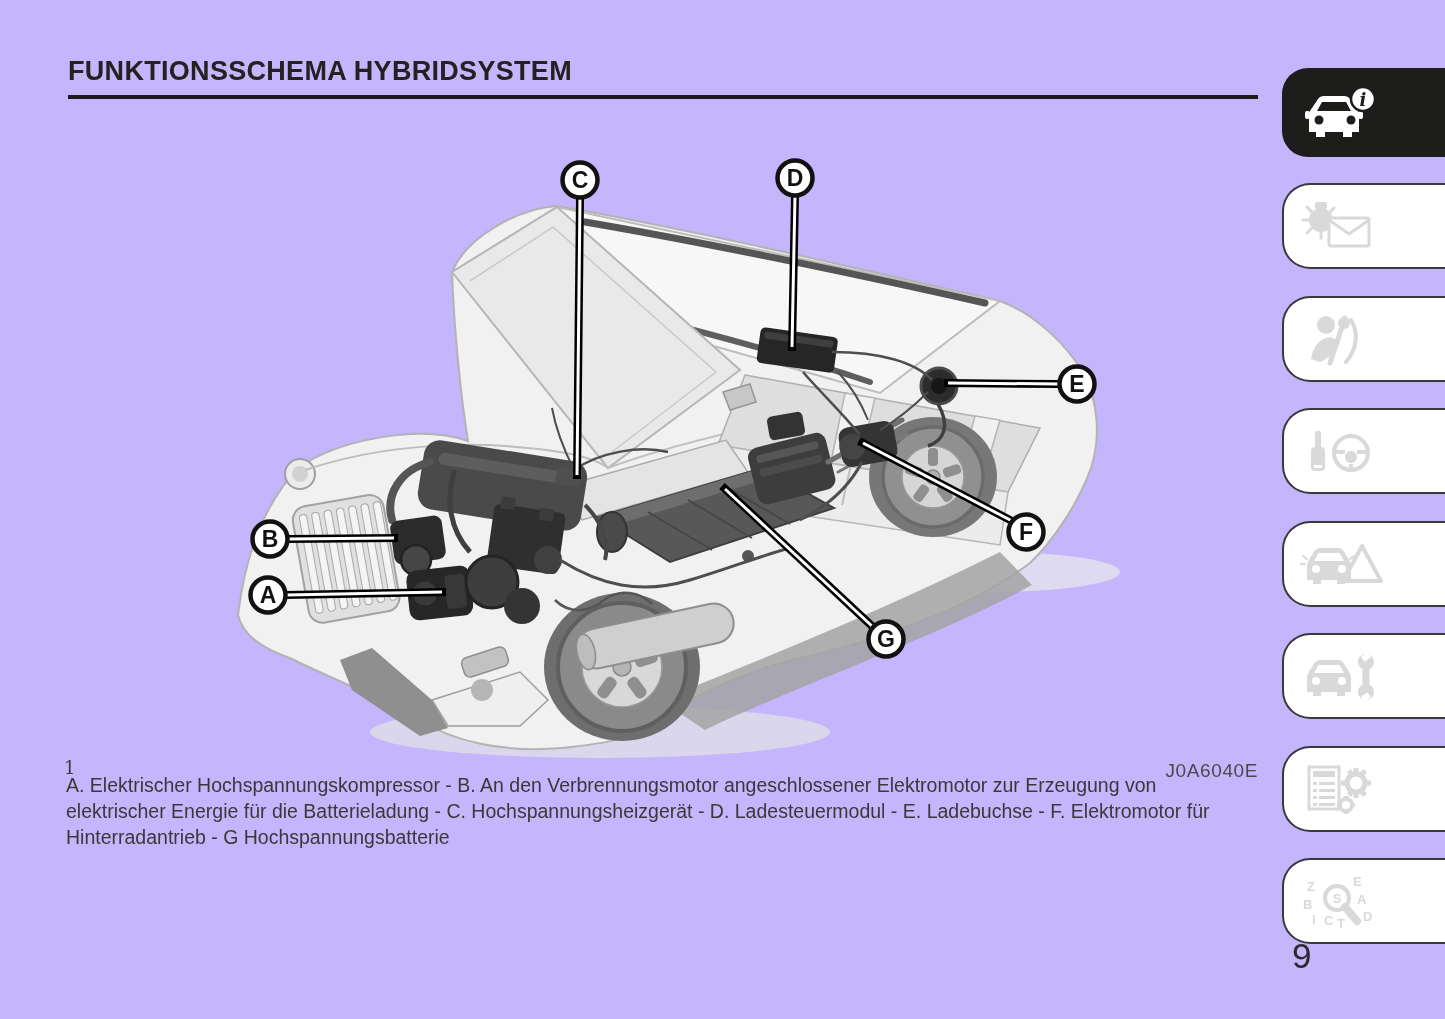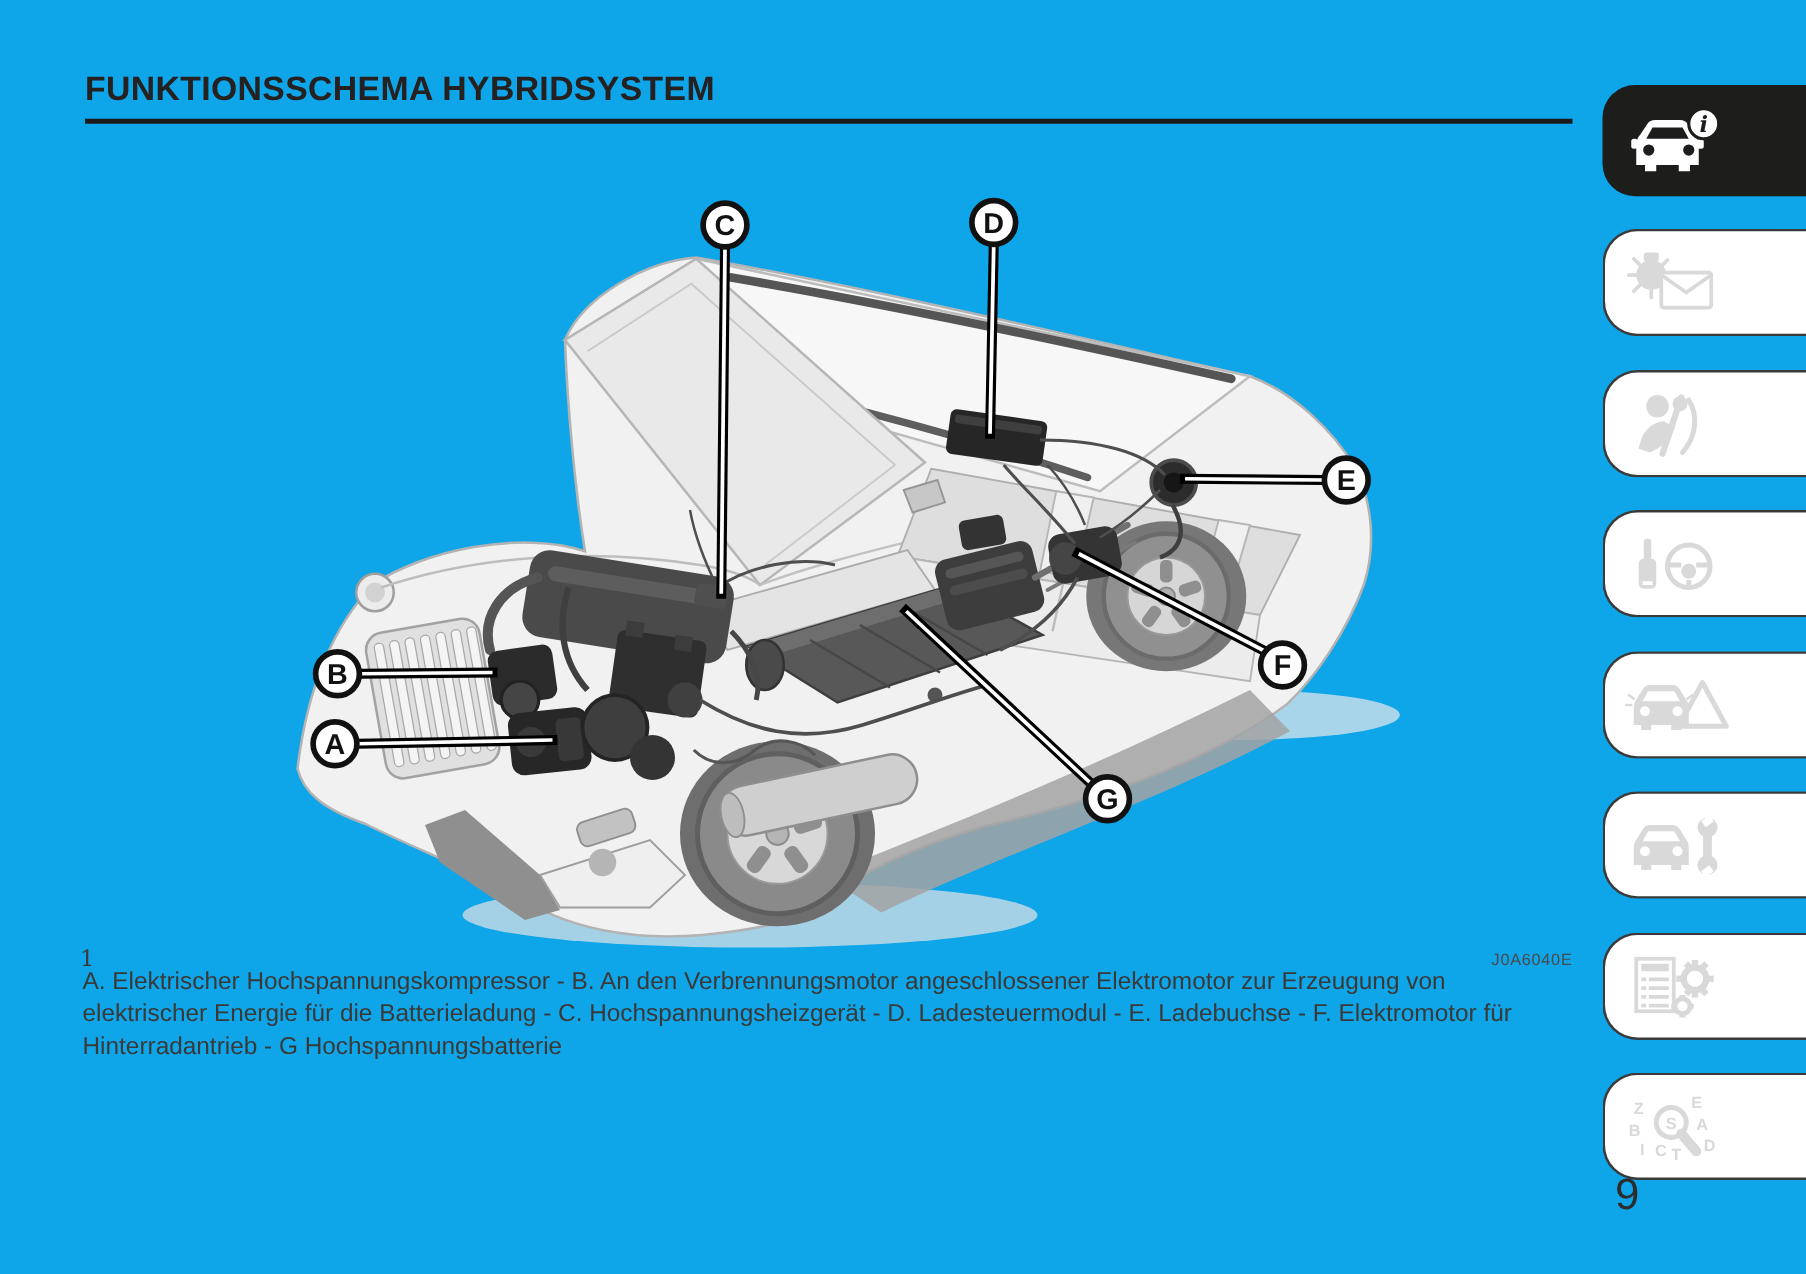--- a/index.html
+++ b/index.html
@@ -1,24 +1,24 @@
 <!DOCTYPE html>
 <html><head>
 <meta charset="utf-8">
 <style>
   html,body{margin:0;padding:0;background:#ffffff;}
-  .page{position:relative;width:1445px;height:1019px;background:#0ea5e9;overflow:hidden;
+  .page{position:relative;width:1445px;height:1019px;background:#c4b5fd;overflow:hidden;
         font-family:"Liberation Sans",sans-serif;}
   .title{position:absolute;left:68px;top:56px;font-size:27px;font-weight:800;
          letter-spacing:.3px;color:#242120;}
   .title-rule{position:absolute;left:68px;top:95px;width:1190px;height:4px;background:#1b1b1b;}
   .diagram-svg{position:absolute;left:0;top:0;}
   .fig-number{position:absolute;left:64px;top:757px;font-family:"DejaVu Serif",serif;
               font-size:18px;color:#3a3a3a;}
-  .fig-code{position:absolute;right:187px;top:760px;font-size:13px;color:#4a4a4a;letter-spacing:.6px;}
+  .fig-code{position:absolute;right:187px;top:760px;font-size:19px;color:#4a4a4a;letter-spacing:.6px;}
   .caption{position:absolute;left:66px;top:772px;width:1150px;font-size:19.5px;line-height:1.34;
            color:#3a3937;}
   .page-number{position:absolute;left:1292px;top:936px;font-size:35px;font-weight:400;color:#2c2c2c;}
   .sidebar-tab{position:absolute;left:1282px;width:172px;box-sizing:border-box;
                display:flex;align-items:center;background:#fff;
                border:2px solid #3a3a3a;border-right:none;border-radius:28px 0 0 28px;}
   .sidebar-tab.active{background:#1d1d1b;border:none;border-radius:26px 0 0 26px;}
   .tab-icon{margin-left:13px;flex:0 0 auto;}
 </style>
 </head>

